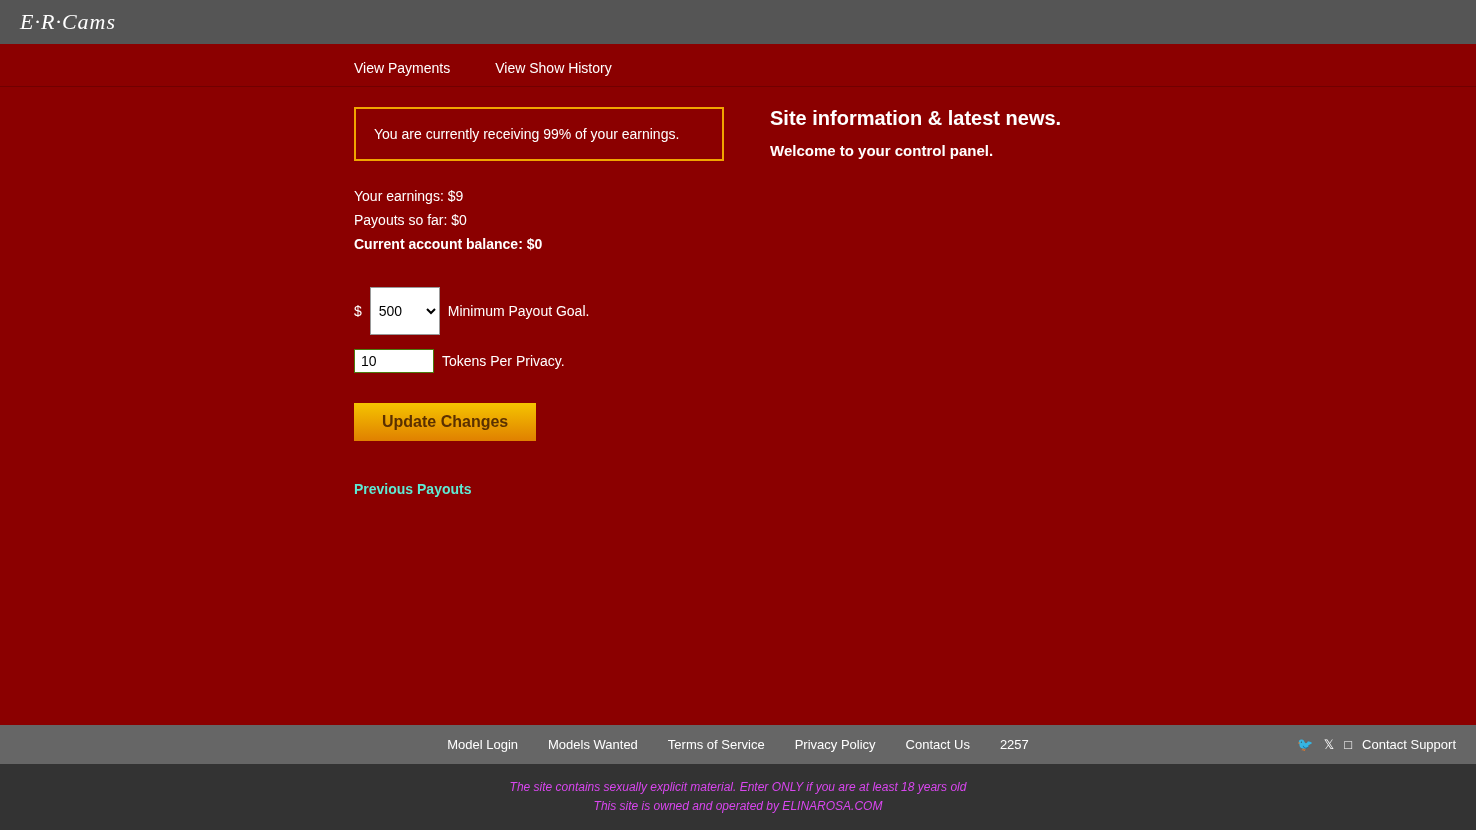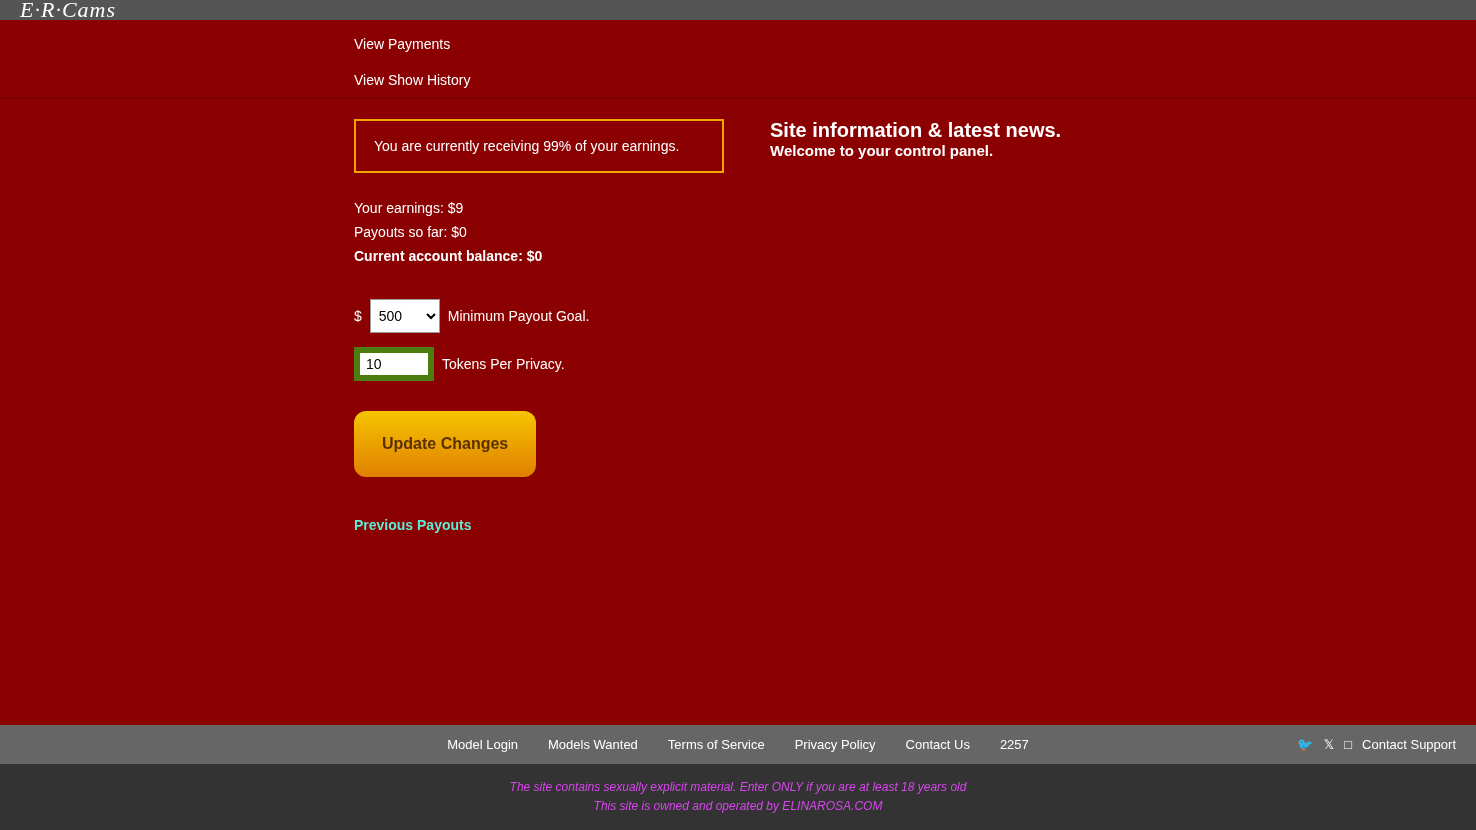--- a/index.html
+++ b/index.html
@@ -1,42 +1,41 @@
 <!DOCTYPE html>
 <html><head>
   <meta charset="utf-8">
   <style>
     * { margin: 0; padding: 0; box-sizing: border-box; }
     body { font-family: Arial, sans-serif; background: #8b0000; color: #fff; min-height: 830px; display: flex; flex-direction: column; }
 
     
     .header {
       background: #555;
-      height: 20px;
+      height: 44px;
       display: flex;
       align-items: center;
       padding: 0 20px;
     }
     .logo {
       font-family: 'Brush Script MT', cursive;
       color: #fff;
       font-size: 22px;
       font-style: italic;
       letter-spacing: 1px;
     }
 
     
     .nav-bar {
       background: #8b0000;
       border-bottom: 1px solid #700000;
       padding: 10px 0 0 0;
       display: flex;
       padding-left: 354px;
-      gap: 4px;
-      flex-direction: column;
+      gap: 13px;
     }
     .nav-link {
       color: #fff;
       text-decoration: none;
       font-size: 14px;
       padding: 6px 16px 10px 0;
       margin-right: 16px;
       cursor: pointer;
     }
 
@@ -87,65 +86,66 @@
       gap: 8px;
     }
     .form-row label {
       color: #fff;
       font-size: 14px;
     }
     .form-row select {
       background: #fff;
       color: #000;
       border: 1px solid #999;
-      padding: 7px 4px;
+      padding: 14px 4px;
       font-size: 14px;
       width: 70px;
     }
     .form-row input[type="text"] {
       background: #fff;
       color: #000;
-      border: 6px solid #4d7c0f;
+      border: 1px solid #4d7c0f;
       padding: 3px 6px;
       font-size: 14px;
       width: 80px;
     }
     .form-row .field-label {
       color: #fff;
       font-size: 14px;
     }
 
     .update-btn {
       background: linear-gradient(to bottom, #f5c400, #e08000);
       color: #5a3000;
       border: none;
-      padding: 24px 28px;
+      padding: 10px 28px;
       font-size: 16px;
       font-weight: bold;
       cursor: pointer;
-      border-radius: 12px;
+      border-radius: 0;
       margin-bottom: 30px;
     }
 
     .previous-payouts {
       font-size: 14px;
       font-weight: bold;
       color: #5eead4;
       margin-top: 10px;
     }
 
     
     .right-panel {
       flex: 1;
       padding: 0 40px;
     }
     .site-info h2 {
       font-size: 20px;
       font-weight: bold;
       color: #fff;
+      margin-bottom: 12px;
     }
     .site-info p {
       font-size: 15px;
       font-weight: bold;
       color: #fff;
     }
 
     
     .footer-nav {
       background: #666;

